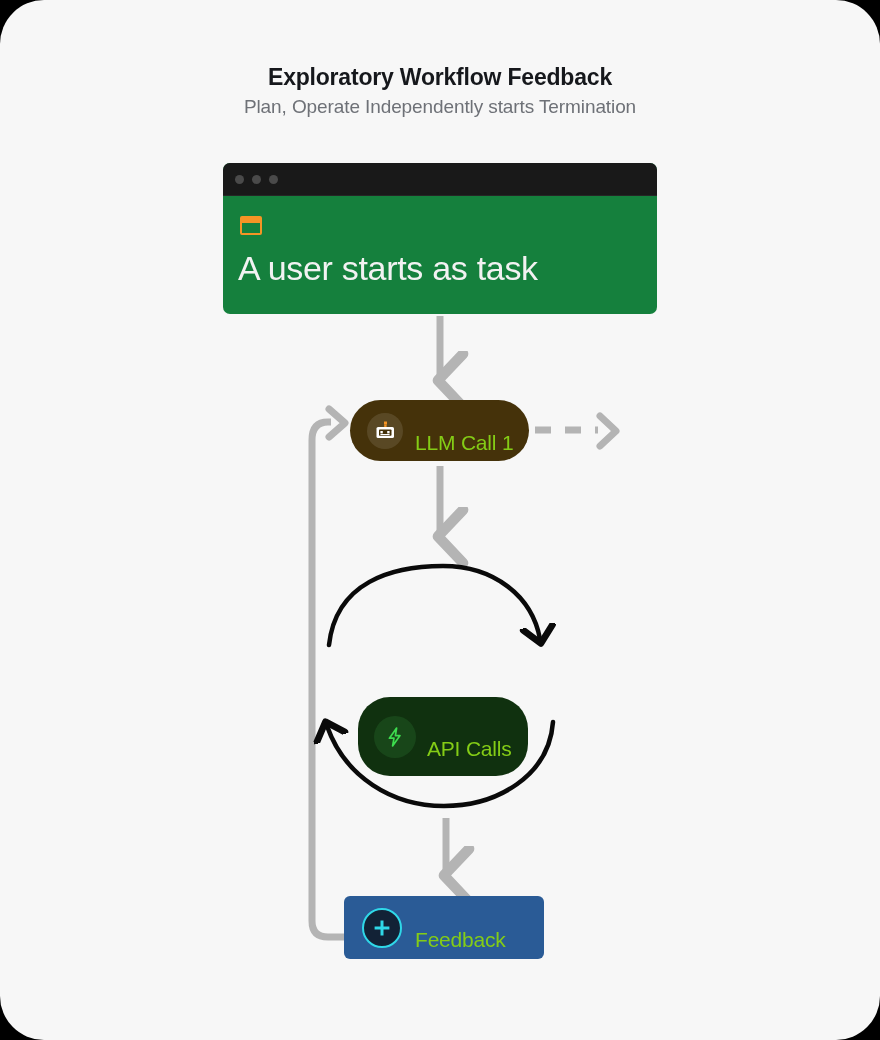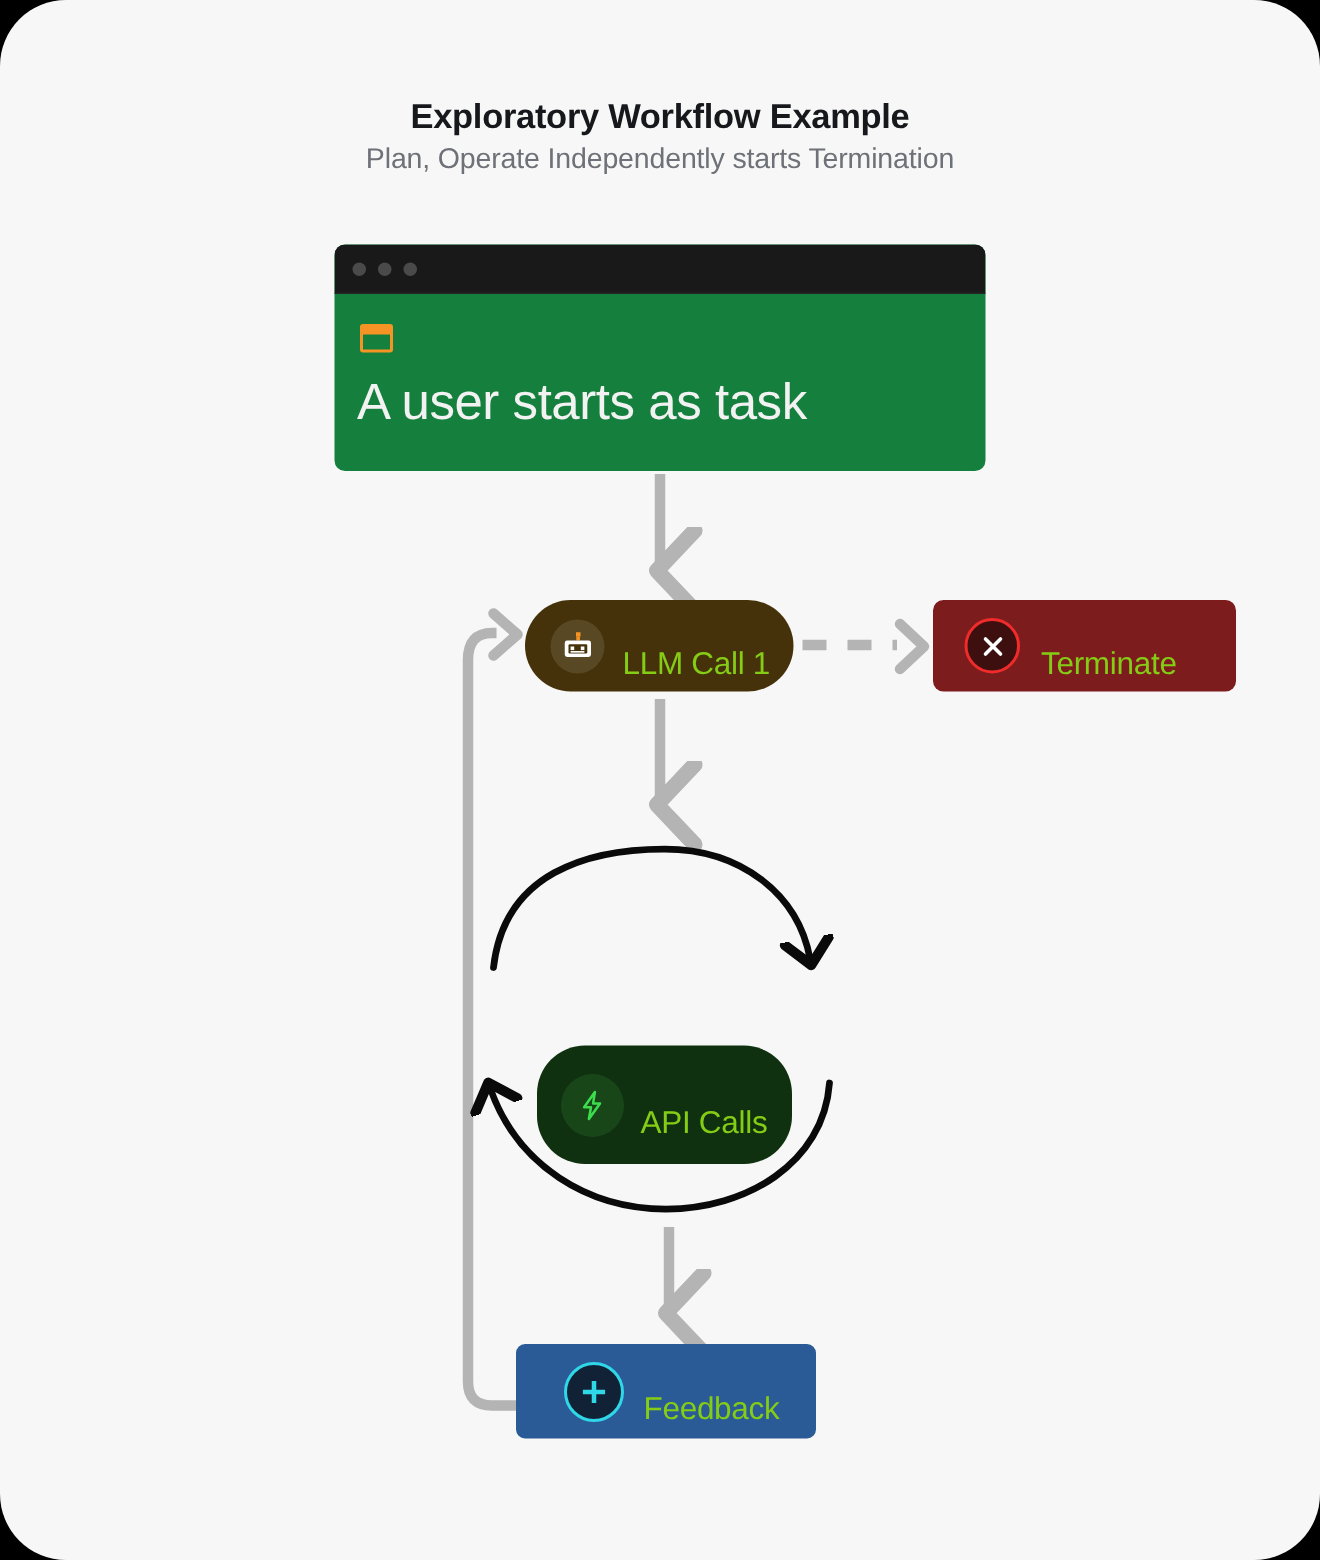--- a/index.html
+++ b/index.html
@@ -176,21 +176,21 @@
     border-radius: 7px;
     padding-left: 21px;
   }
   #node-feedback {
     left: 344px;
     top: 896px;
     width: 200px;
     height: 63px;
     background: #2a5b96;
     border-radius: 6px;
-    padding-left: 32px;
+    padding-left: 18px;
     text-align: center;
   }
 
   .icon-robot-wrap {
     width: 36px;
     height: 36px;
     background: rgba(255,255,255,0.11);
     margin-right: 12px;
   }
   .icon-bolt-wrap {
@@ -215,21 +215,21 @@
     box-sizing: border-box;
     margin-right: 13px;
   }
 </style>
 </head>
 <body>
 
 <div id="page">
 
   <div id="heading">
-    <div id="title">Exploratory Workflow Example</div>
+    <div id="title">Exploratory Workflow Feedback</div>
     <div id="subtitle">Plan, Operate Independently starts Termination</div>
   </div>
 
   <div id="terminal">
     <div id="terminal-bar">
       <span id="term-dot-1" class="term-dot"></span>
       <span id="term-dot-2" class="term-dot"></span>
       <span id="term-dot-3" class="term-dot"></span>
     </div>
     <div id="terminal-body">
@@ -292,28 +292,20 @@
         <rect x="2.5" y="7" width="17.5" height="11" rx="1.6" fill="#ffffff"></rect>
         <rect x="5" y="9.5" width="12.5" height="6.2" rx="0.8" fill="#45320a"></rect>
         <rect x="6.4" y="11" width="2.4" height="2.4" fill="#ffffff"></rect>
         <rect x="13.2" y="11" width="2.4" height="2.4" fill="#ffffff"></rect>
         <rect x="6.4" y="14" width="9.2" height="1.1" fill="#ffffff"></rect>
       </svg>
     </span>
     <span class="node-label">LLM Call 1</span>
   </div>
 
-  <div id="node-terminate" class="node">
-    <span class="node-icon icon-x-wrap">
-      <svg width="18" height="18" viewBox="0 0 18 18">
-        <path d="M4,4 L14,14 M14,4 L4,14" stroke="#ffffff" stroke-width="2.4" stroke-linecap="round"></path>
-      </svg>
-    </span>
-    <span class="node-label">Terminate</span>
-  </div>
 
 
   <div id="node-api-calls" class="node">
     <span class="node-icon icon-bolt-wrap">
       <svg width="22" height="22" viewBox="0 0 22 22">
         <path d="M12.6,2 L5.4,12.2 L10,12.2 L8.6,20 L16,9.6 L11.4,9.6 Z" fill="none" stroke="#3ddc4e" stroke-width="1.7" stroke-linejoin="round"></path>
       </svg>
     </span>
     <span class="node-label">API Calls</span>
   </div>

